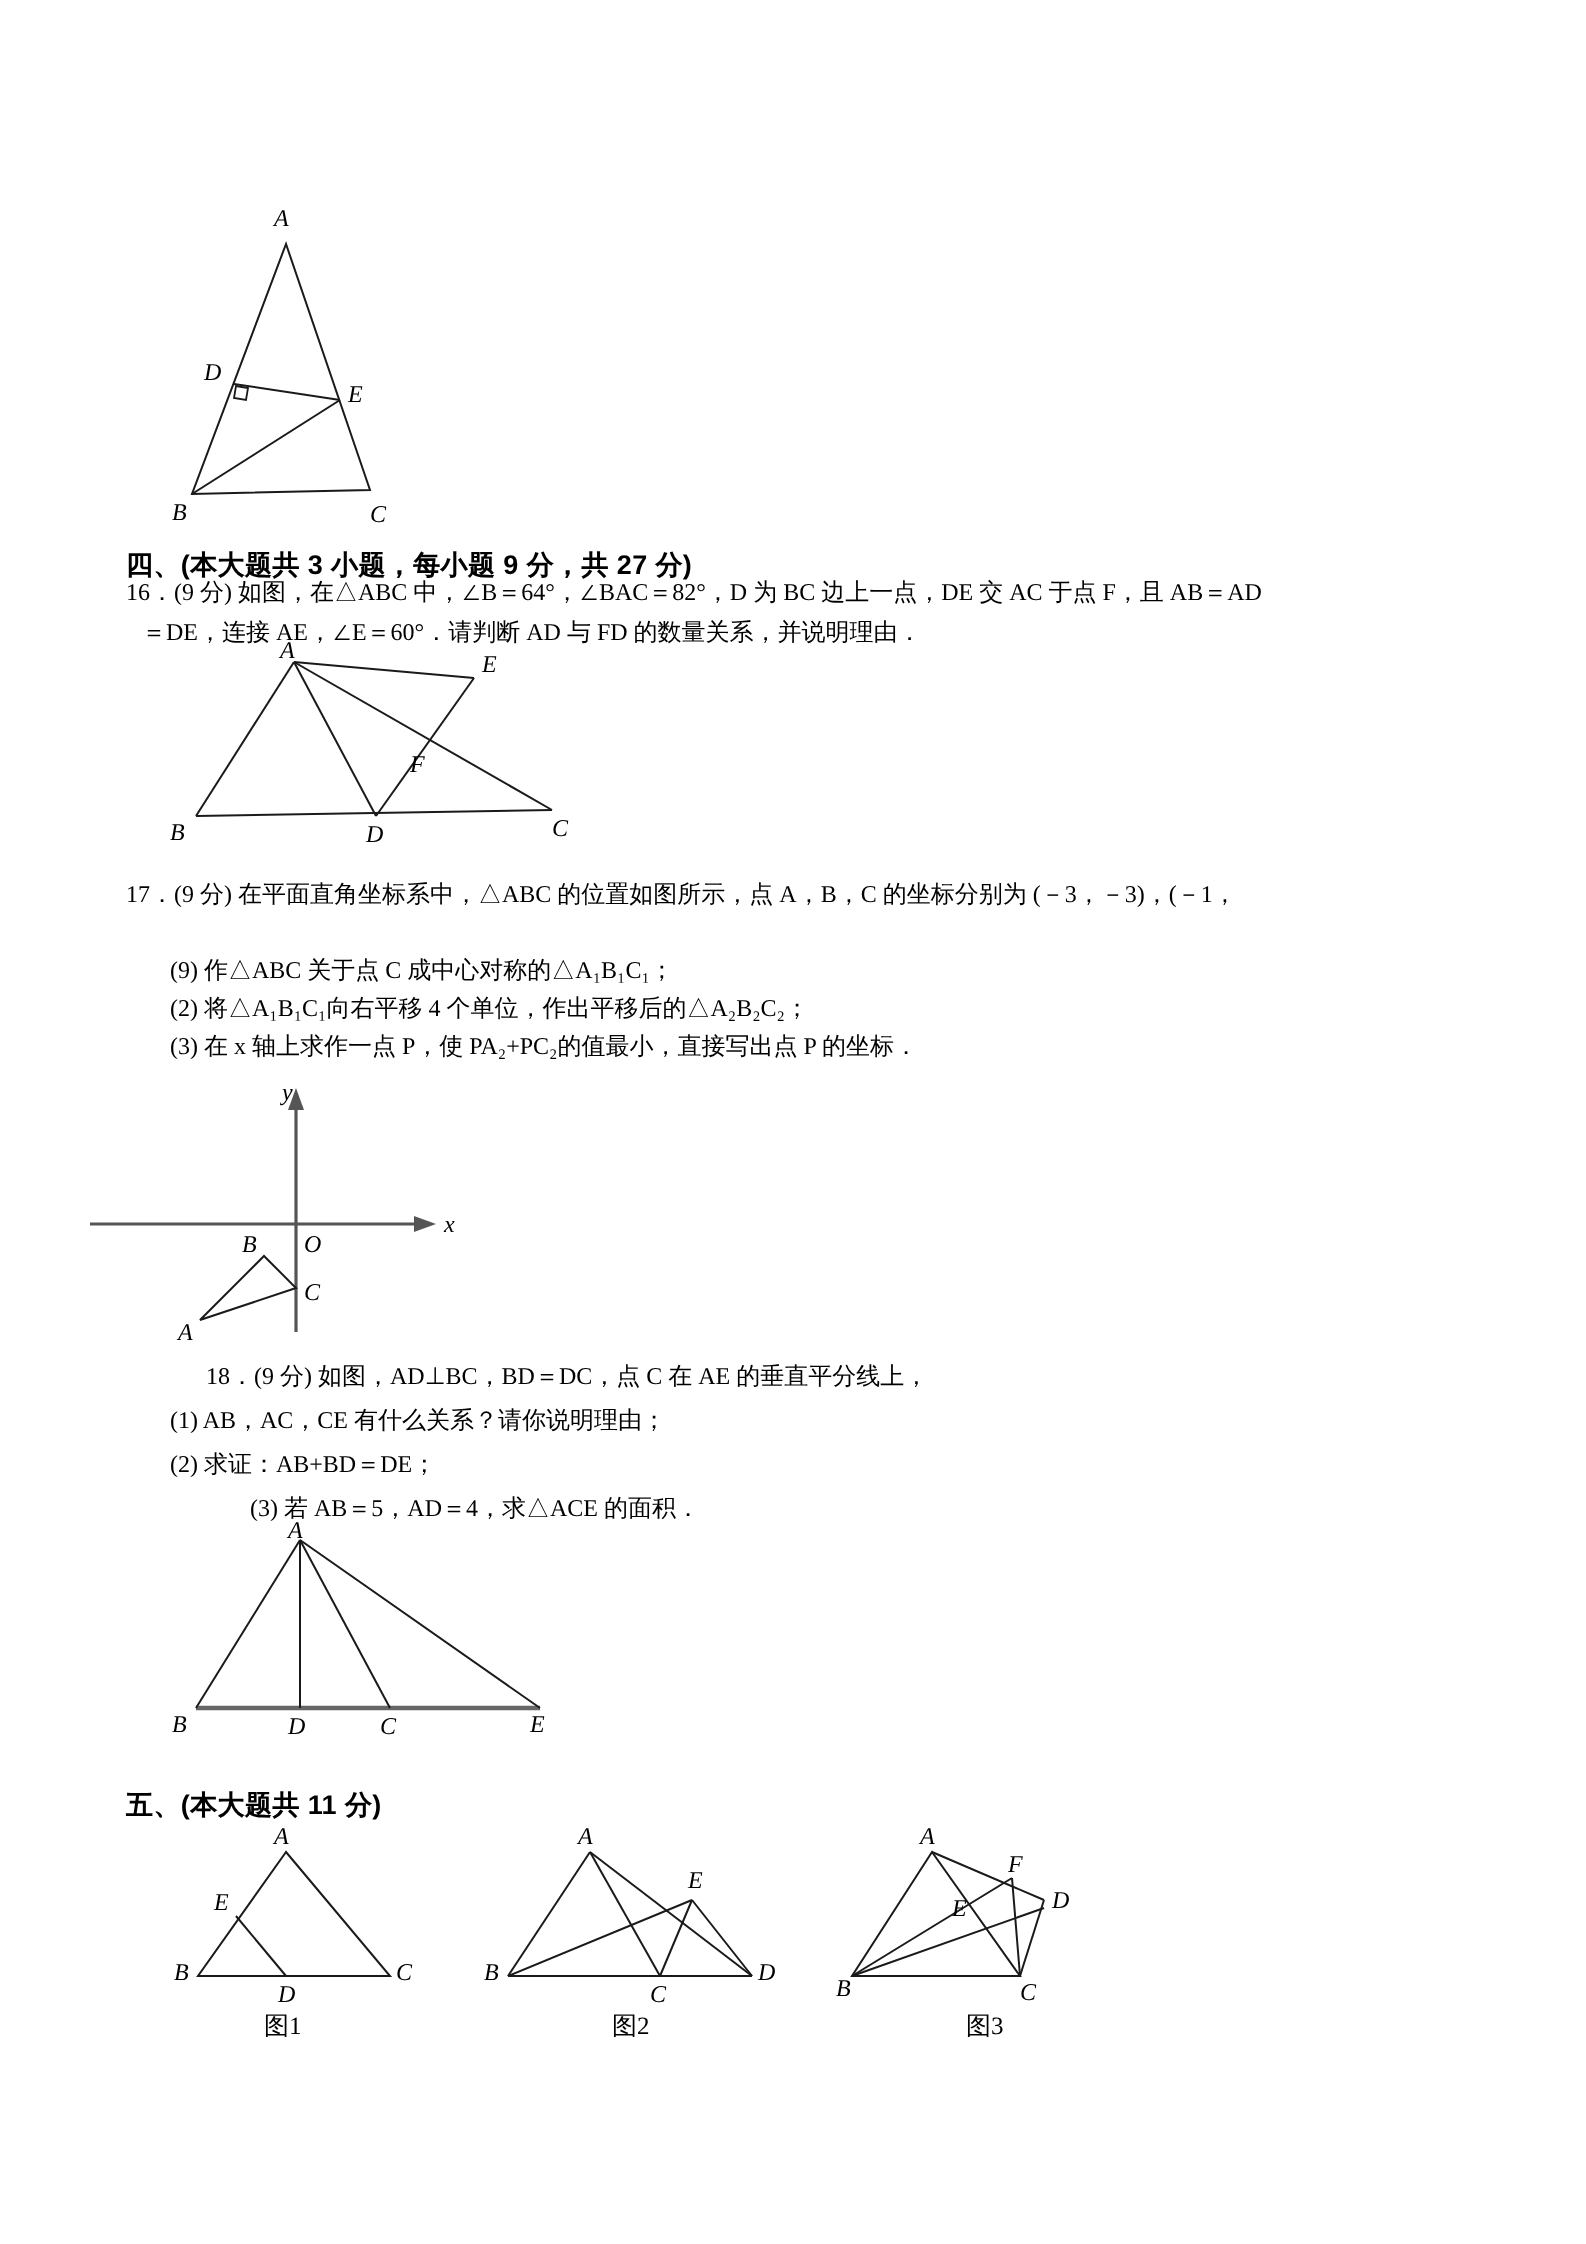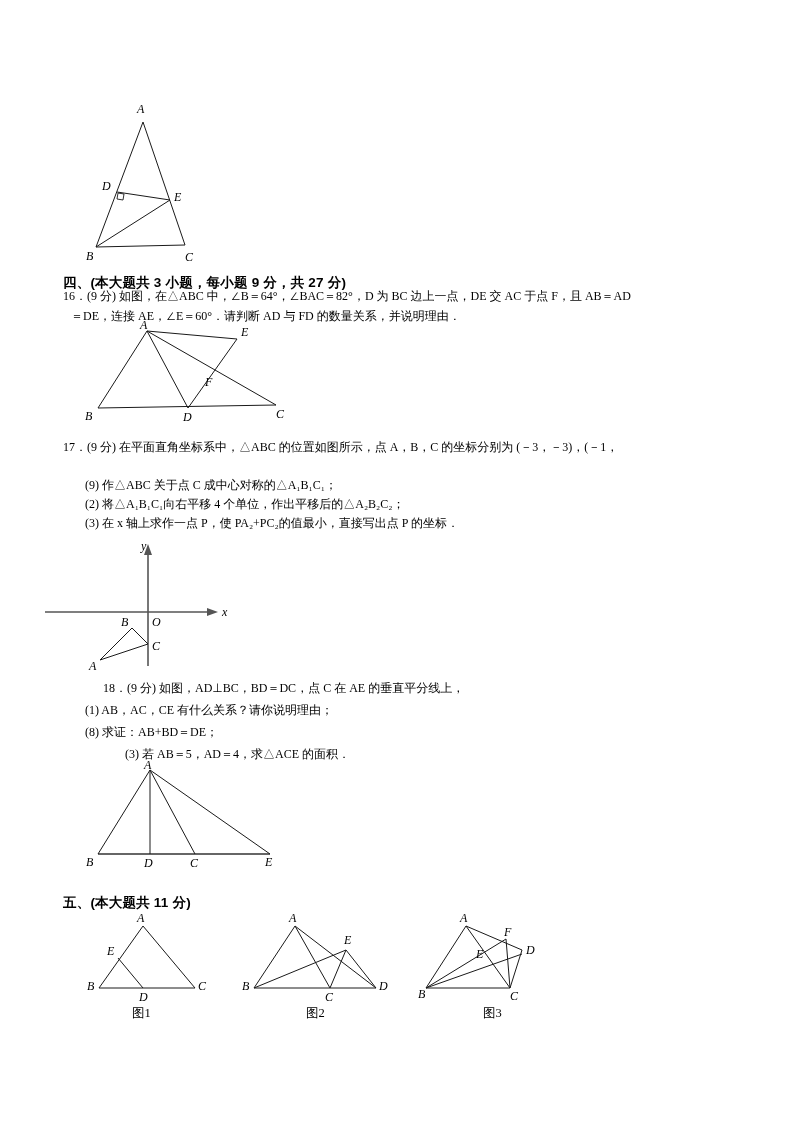--- a/index.html
+++ b/index.html
@@ -125,21 +125,21 @@
       <text class="lbl" x="167" y="76">x</text>
       <text class="lbl" x="97" y="86">O</text>
       <text class="lbl" x="34" y="130">A</text>
       <text class="lbl" x="66" y="86">B</text>
       <text class="lbl" x="97" y="110">C</text>
     </svg>
   </div>
 
   <div class="qline" style="left:63px; top:678px;margin-left:40px;">18．(9 分) 如图，AD⊥BC，BD＝DC，点 C 在 AE 的垂直平分线上，</div>
   <div class="qline" style="left:85px; top:700px;">(1) AB，AC，CE 有什么关系？请你说明理由；</div>
-  <div class="qline" style="left:85px; top:722px;">(8) 求证：AB+BD＝DE；</div>
+  <div class="qline" style="left:85px; top:722px;">(2) 求证：AB+BD＝DE；</div>
   <div class="qline" style="left:85px; top:744px;margin-left:40px;">(3) 若 AB＝5，AD＝4，求△ACE 的面积．</div>
 
   <div class="fig" style="left:80px; top:762px;">
     <svg width="220" height="105" viewBox="0 0 220 105">
 
       <line x1="18" y1="92" x2="190" y2="92" stroke="#666666" stroke-width="2.2"></line>
 
       <line x1="70" y1="8" x2="18" y2="92" stroke="#1a1a1a" stroke-width="1"></line>
 
       <line x1="70" y1="8" x2="70" y2="92" stroke="#1a1a1a" stroke-width="1"></line>

